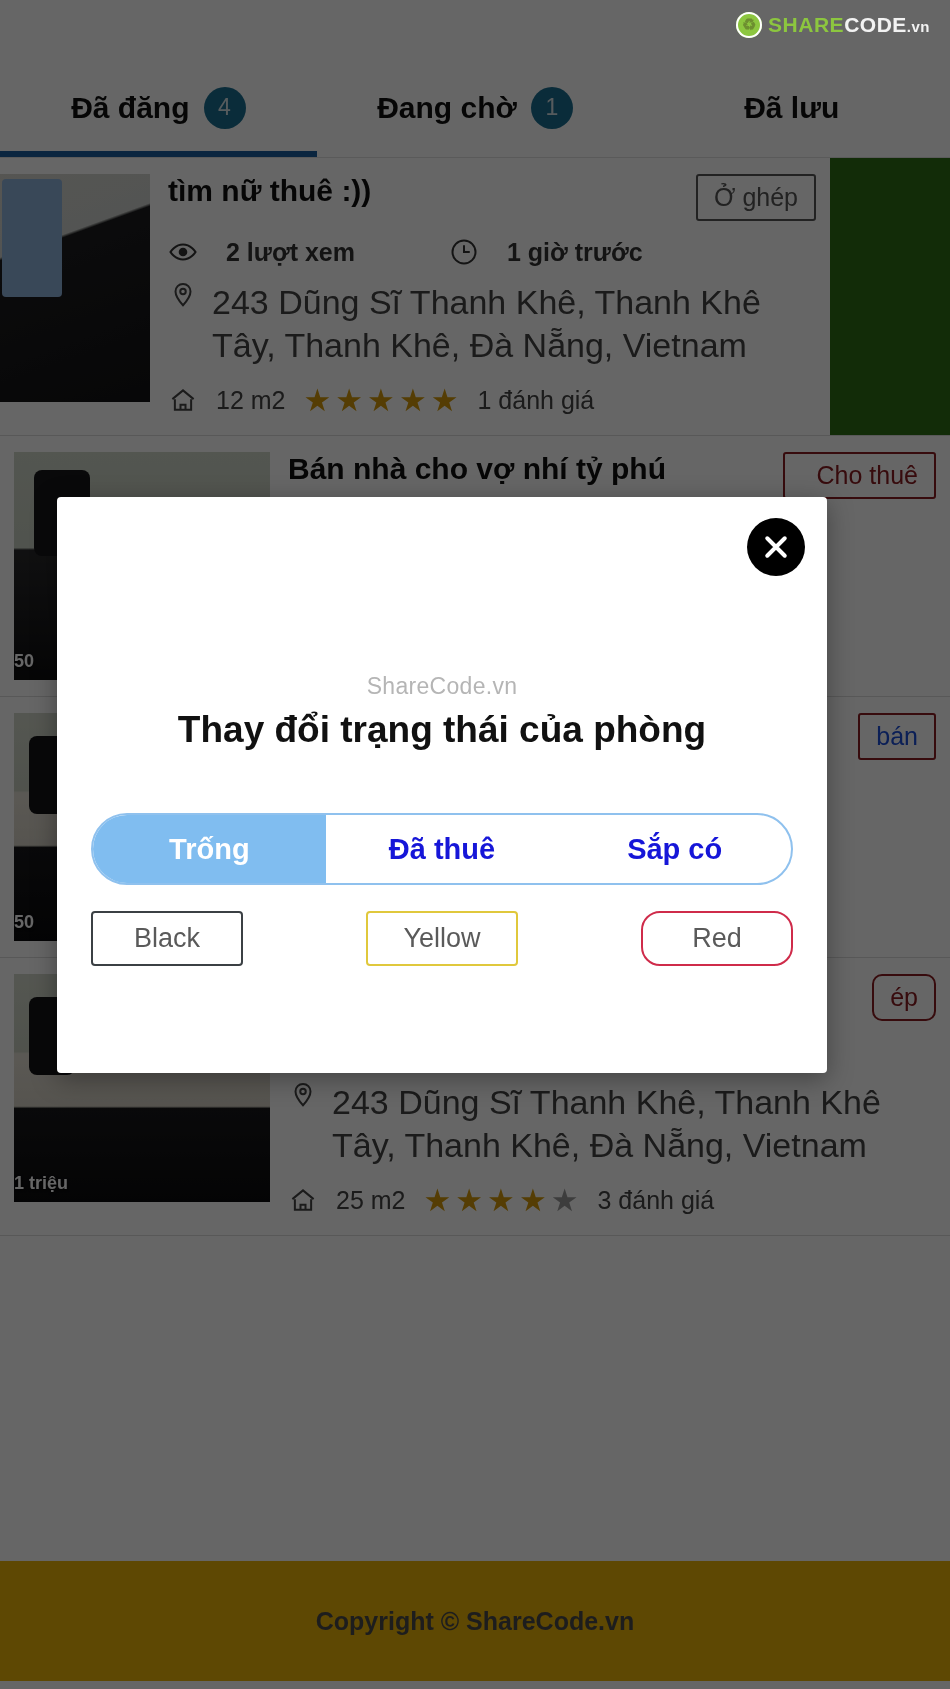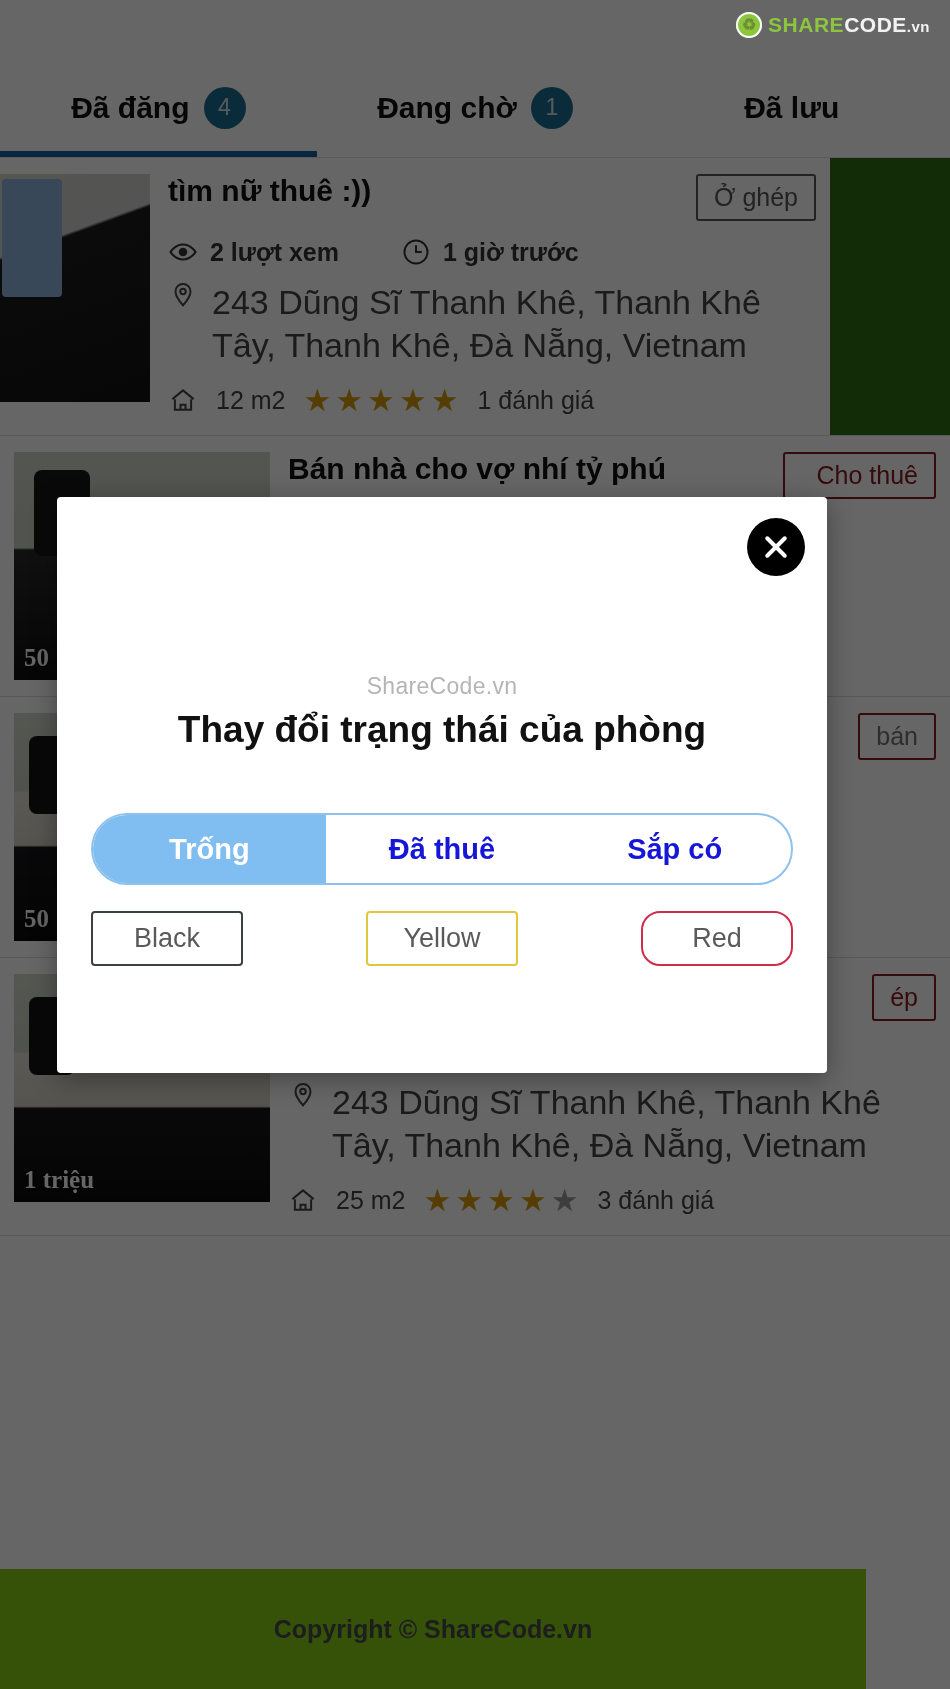--- a/index.html
+++ b/index.html
@@ -97,24 +97,23 @@
     transform: translateX(-120px);
   }
   .thumb {
     width: 256px; height: 228px;
     flex: 0 0 256px;
     position: relative;
     background: #2b2b2b;
     overflow: hidden;
   }
   .thumb .price {
-    position: absolute; left: 10px; bottom: 8px;
-    color: #ffffff; font-size: 25px; font-weight: bold;
+    position: absolute; left: 0; bottom: 8px;
+    color: #ffffff; font-size: 18px; font-weight: bold;
     text-shadow: 0 1px 3px rgba(0,0,0,.8);
-    font-family: Liberation Serif, serif;
   }
   
   .photo-a {
     background:
       linear-gradient(160deg,#d9d6ce 0%, #cfd3cf 38%, #1d1d1f 39%, #121214 100%),
       #1b1b1d;
   }
   .photo-a::before {
     content:""; position:absolute; left:22%; top:0; width:14px; height:58%;
     background:#cfd6e6; transform: skewX(-6deg);
@@ -158,25 +157,25 @@
     white-space: nowrap; overflow: hidden;
   }
   .status-chip {
     flex: 0 0 auto;
     border: 2px solid #555; color: #555;
     font-size: 25px; padding: 7px 16px;
     border-radius: 3px; background: transparent;
     white-space: nowrap;
   }
   .chip-rent   { border-color: #8a1d21; color: #8a1d21; padding-left: 32px; }
-  .chip-sell   { border-color: #8a1d21; color: #737373; }
-  .chip-share  { border-color: #8a1d21; color: #8a1d21; }
+  .chip-sell   { border-color: #8a1d21; color: #1d4ed8; }
+  .chip-share  { border-color: #8a1d21; color: #8a1d21; border-radius: 10px; }
 
   .meta-row {
-    display: flex; align-items: center; gap: 12px;
+    display: flex; align-items: center; gap: 28px;
     margin-top: 16px; font-size: 25px; font-weight: bold; color: #333;
   }
   .meta-spacer { flex: 0 0 38px; }
   .addr-row {
     display: flex; gap: 14px; margin-top: 14px;
     font-size: 34px; color: #444; line-height: 1.25;
   }
   .size-row {
     display: flex; align-items: center; gap: 18px; margin-top: 16px;
     font-size: 25px; color: #444;
@@ -197,23 +196,23 @@
     flex: 1;
     display: flex; align-items: center; justify-content: center;
     color: #e6e6e6; font-size: 27px;
     cursor: pointer;
   }
   .swipe-update { background: #2f6e15; }
   .swipe-delete { background: #8a1d13; }
 
   
   #footer {
-    position: absolute; left: 0; bottom: 0; width: 866px; height: 120px;
+    position: absolute; left: 0; bottom: 8px; width: 950px; height: 120px;
     display: flex; align-items: center; justify-content: center;
-    background: #84cc16;
+    background: #eab308;
     font-size: 25px; font-weight: bold; color: #4a4a4a;
   }
 
   
   #modal {
     position: absolute; z-index: 100;
     left: 57px; top: 497px; width: 770px; height: 576px;
     background: #ffffff;
     border-radius: 4px;
     box-shadow: 0 6px 26px rgba(0,0,0,.35);

